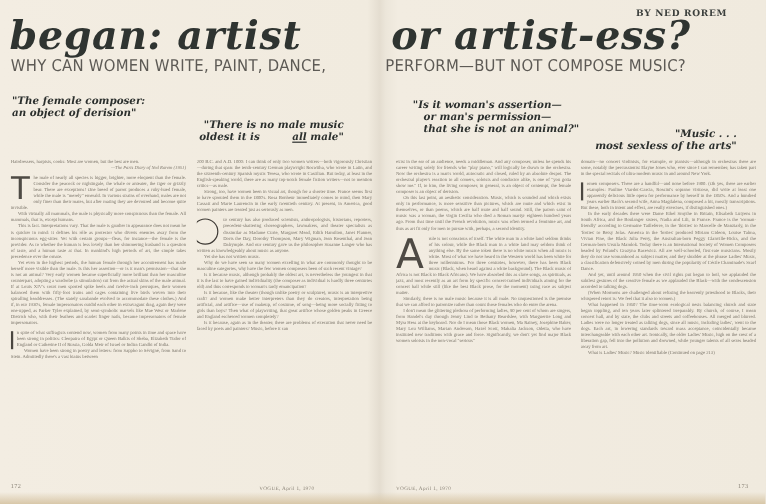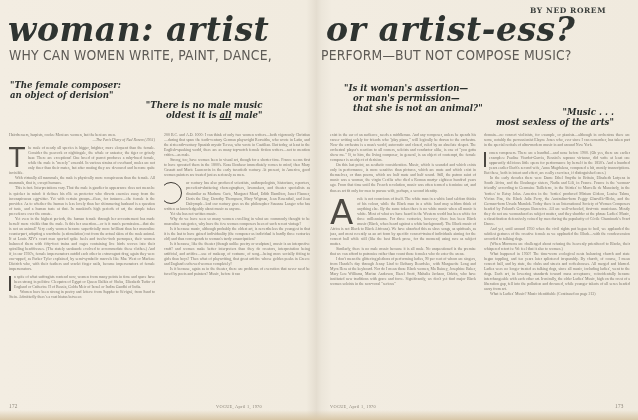--- a/index.html
+++ b/index.html
@@ -11,21 +11,21 @@
   .title-right{left:326px;}
   .byline{position:absolute;top:6px;left:530px;font-family:"DejaVu Serif",serif;font-weight:bold;font-size:7.5px;letter-spacing:0.6px;color:#3b3f3c;white-space:nowrap;text-align:center;}
   .subtitle{position:absolute;top:47px;font-family:"DejaVu Sans",sans-serif;font-weight:normal;font-size:13.5px;line-height:16px;color:#5d5a55;letter-spacing:0.2px;white-space:nowrap;transform:scaleX(0.92);transform-origin:left;}
   .subtitle-left{left:9px;}
   .subtitle-right{left:321px;}
   .pull{position:absolute;font-family:"DejaVu Serif",serif;font-weight:bold;font-style:italic;font-size:8.6px;line-height:10px;color:#2b2f2d;white-space:pre;}
   .pq1{left:10px;top:80px;}
   .pq2{left:142px;top:100px;text-align:right;}
   .pq3{left:344px;top:83px;}
   .pq4{left:496px;top:107px;text-align:right;}
-  .underline{text-decoration:underline;}
+  .underline{text-decoration:underline;margin-left:24px;}
   .col{position:absolute;top:133px;width:146px;font-size:3.9px;line-height:5.05px;color:#7d776c;text-align:justify;overflow:hidden;height:268px;}
   .col p{margin:0;text-indent:6px;}
   .col p.noindent{text-indent:0;}
   .c1{left:9px;}
   .c2{left:164px;}
   .c3{left:330px;}
   .c4{left:484px;}
   .epigraph{text-align:right;font-style:italic;margin-bottom:3px !important;}
   .dropT{float:left;font-family:"DejaVu Sans",sans-serif;font-size:26px;line-height:22px;color:#4e4a44;margin:1px 3px 0 0;font-weight:normal;}
   .dropA{float:left;font-family:"DejaVu Sans",sans-serif;font-size:34px;line-height:28px;color:#4e4a44;margin:1px 4px 0 0;}
@@ -38,21 +38,21 @@
   .folio-r-num{left:615px;font-size:5.2px;}
   .gap{height:3px;}
 </style>
 </head>
 <body>
 
 <div class="spread">
 
   <div class="byline">BY NED ROREM</div>
 
-  <div class="title-row title-left">woman: artist</div>
+  <div class="title-row title-left">began: artist</div>
   <div class="title-row title-right">or artist-ess?</div>
 
   <div class="subtitle subtitle-left">WHY CAN WOMEN WRITE, PAINT, DANCE,</div>
   <div class="subtitle subtitle-right">PERFORM—BUT NOT COMPOSE MUSIC?</div>
 
   <div class="pull pq1">"The female composer:
 an object of derision"</div>
   <div class="pull pq2"><span>"There is no male music</span>
 <span>        <span>oldest it is </span><span class="underline">all</span><span> male"</span></span></div>
   <div class="pull pq3">"Is it woman's assertion—

